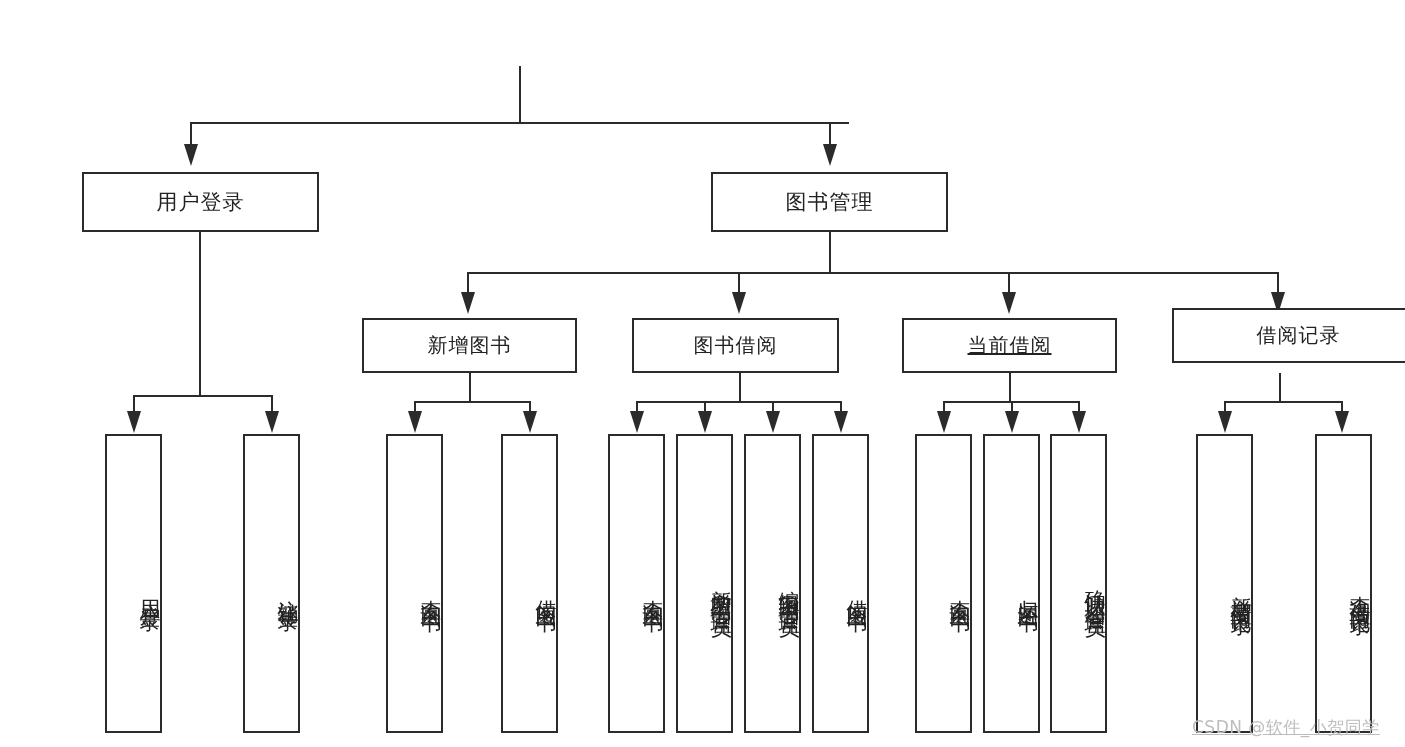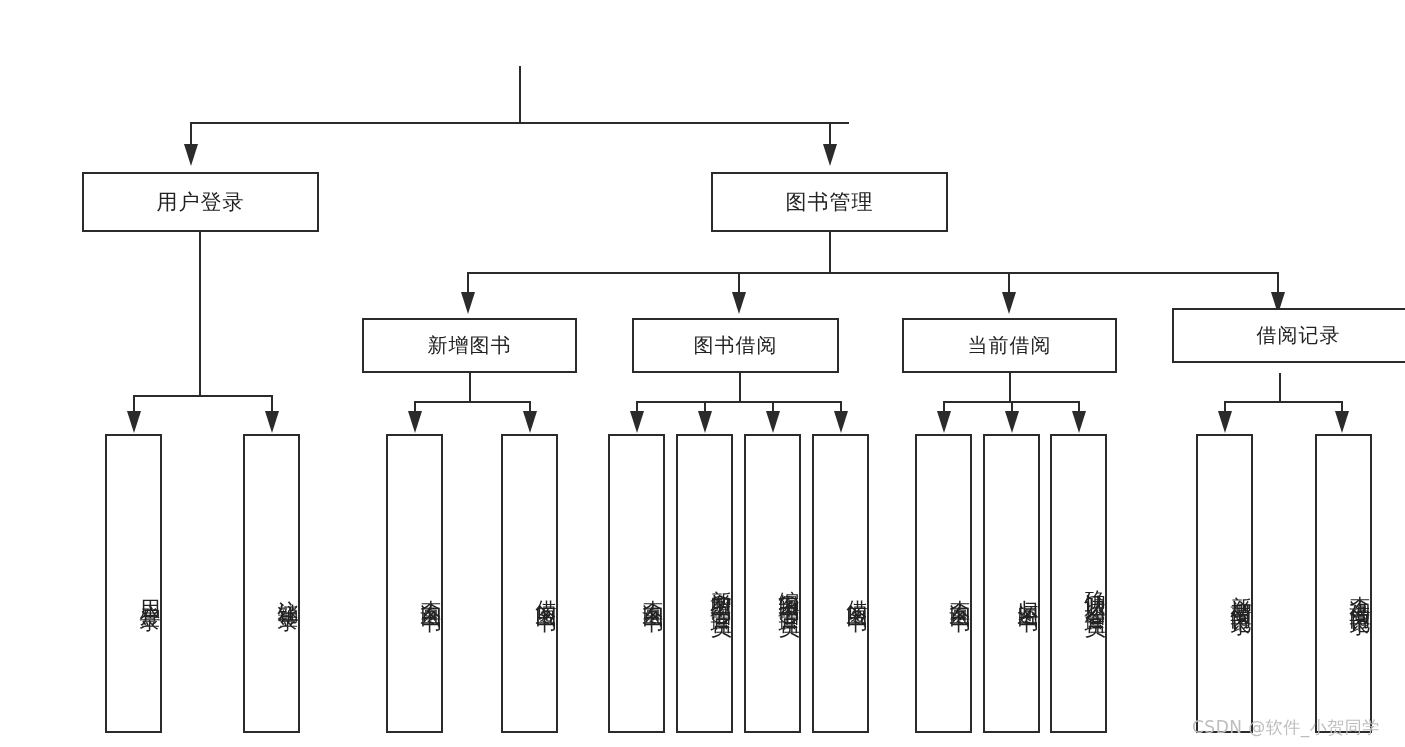--- a/index.html
+++ b/index.html
@@ -119,21 +119,21 @@
   <div class="arrow" style="left:732px;top:292px;"></div>
   <div class="arrow" style="left:1002px;top:292px;"></div>
   <div class="arrow" style="left:1271px;top:292px;"></div>
 
   <div class="node lvl3" style="left:362px;top:318px;width:215px;height:55px;">
     <span class="lbl">新增图书</span>
   </div>
   <div class="node lvl3" style="left:632px;top:318px;width:207px;height:55px;">
     <span class="lbl">图书借阅</span>
   </div>
-  <div class="node lvl3" style="left:902px;top:318px;width:215px;height:55px;">
+  <div class="node lvl3" style="left:902px;top:318px;width:215px;height:55px;text-decoration:underline;">
     <span class="lbl">当前借阅</span>
   </div>
   <div class="node lvl3" style="left:1172px;top:308px;width:253px;height:55px;align-items:center;">
     <span class="lbl">借阅记录</span>
   </div>
 
   <div class="vline" style="left:469px;top:373px;height:28px;"></div>
   <div class="hline" style="left:414px;top:401px;width:117px;"></div>
   <div class="vline" style="left:414px;top:401px;height:10px;"></div>
   <div class="vline" style="left:529px;top:401px;height:10px;"></div>
@@ -204,15 +204,15 @@
     <span class="lbl">确认归还（管理员）</span>
   </div>
 
   <div class="node leaf" style="left:1196px;top:434px;width:57px;height:299px;">
     <span class="lbl">新增借阅记录</span>
   </div>
   <div class="node leaf" style="left:1315px;top:434px;width:57px;height:299px;">
     <span class="lbl">查询借阅记录</span>
   </div>
 
-  <div class="watermark" style="left:1192px;top:716px;">CSDN @软件_小贺同学</div>
+  <div class="watermark" style="left:1192px;top:716px;text-decoration:underline;">CSDN @软件_小贺同学</div>
 
 </div>
 
 </body></html>

